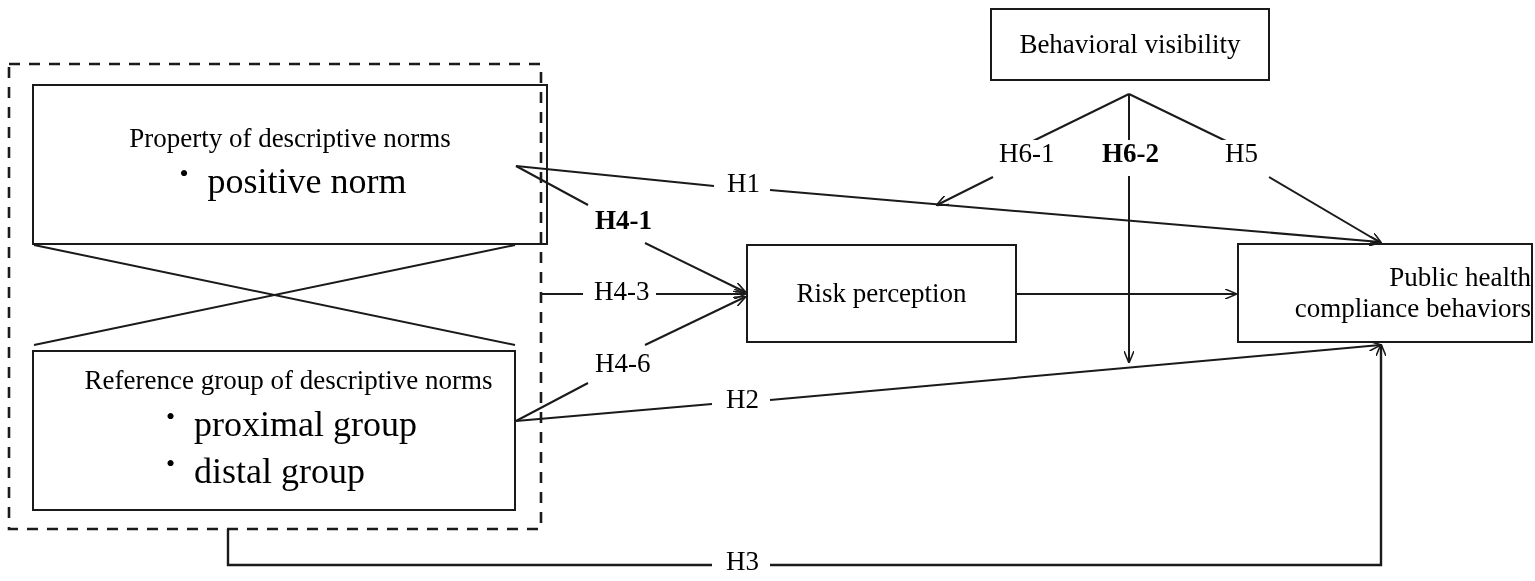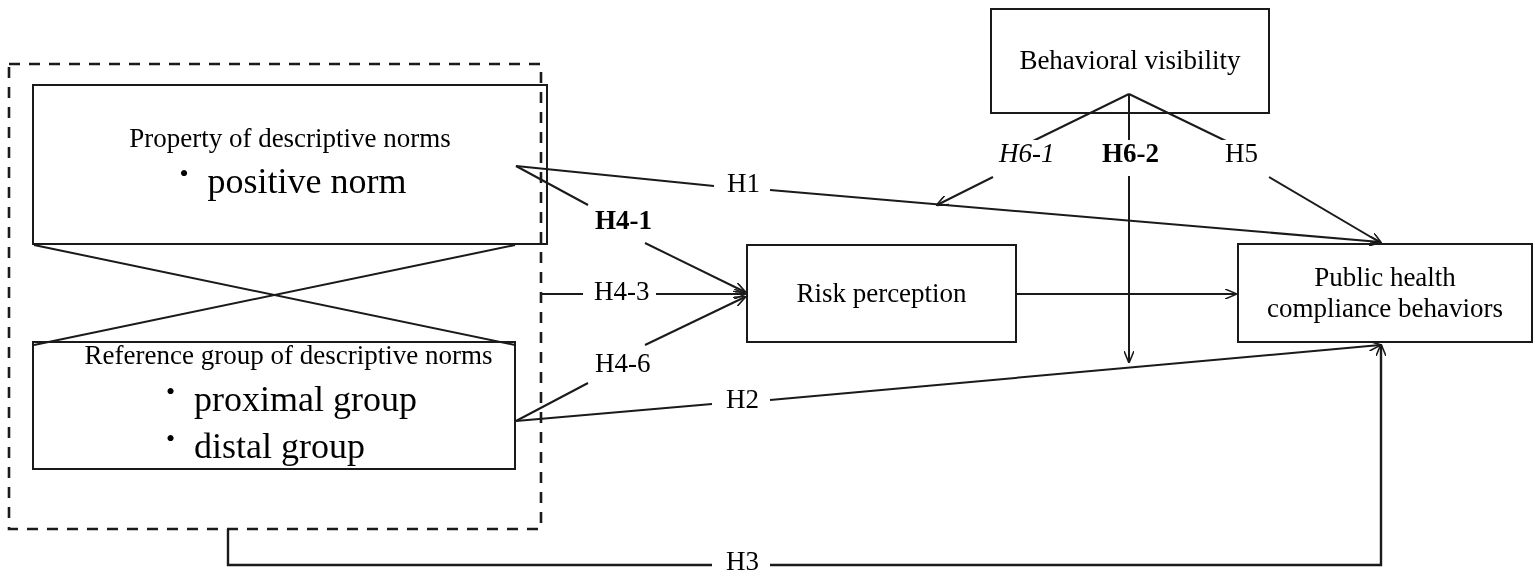--- a/index.html
+++ b/index.html
@@ -118,52 +118,52 @@
     <line x1="1269" y1="177" x2="1381" y2="243" stroke="#1a1a1a" stroke-width="2" marker-end="url(#arrow)"></line>
   </svg>
 
   <div class="node-box" style="left:32px; top:84px; width:516px; height:161px;">
     <div class="node-title">Property of descriptive norms</div>
     <ul class="bullet-list">
       <li>positive norm</li>
     </ul>
   </div>
 
-  <div class="node-box" style="left:32px; top:341px; width:484px; height:129px;padding-left:29px;">
+  <div class="node-box" style="left:32px; top:350px; width:484px; height:161px;padding-left:29px;">
     <div class="node-title">Reference group of descriptive norms</div>
     <ul class="bullet-list">
       <li>proximal group</li>
       <li>distal group</li>
     </ul>
   </div>
 
   <div class="node-box" style="left:746px; top:244px; width:271px; height:99px;text-align:right;">
     <div class="node-title">Risk perception</div>
   </div>
 
-  <div class="node-box" style="left:990px; top:8px; width:280px; height:106px;">
+  <div class="node-box" style="left:990px; top:8px; width:280px; height:73px;">
     <div class="node-title">Behavioral visibility</div>
   </div>
 
-  <div class="node-box" style="left:1237px; top:243px; width:296px; height:100px;">
+  <div class="node-box" style="left:1237px; top:243px; width:296px; height:100px;align-items:flex-end;">
     <div class="node-title two-line">Public health</div>
     <div class="node-title two-line">compliance behaviors</div>
   </div>
 
   <div class="edge-label" style="left:721px; top:170px;">H1</div>
 
   <div class="edge-label" style="left:589px; top:207px;font-weight:bold;">H4-1</div>
 
   <div class="edge-label" style="left:588px; top:278px;">H4-3</div>
 
   <div class="edge-label" style="left:589px; top:350px;">H4-6</div>
 
   <div class="edge-label" style="left:720px; top:386px;">H2</div>
 
   <div class="edge-label" style="left:720px; top:548px;">H3</div>
 
-  <div class="edge-label" style="left:993px; top:140px;font-style:italic;">H6-1</div>
+  <div class="edge-label" style="left:993px; top:140px;">H6-1</div>
 
   <div class="edge-label" style="left:1096px; top:140px;font-weight:bold;">H6-2</div>
 
   <div class="edge-label" style="left:1219px; top:140px;">H5</div>
 
 </div>
 
 </body></html>

